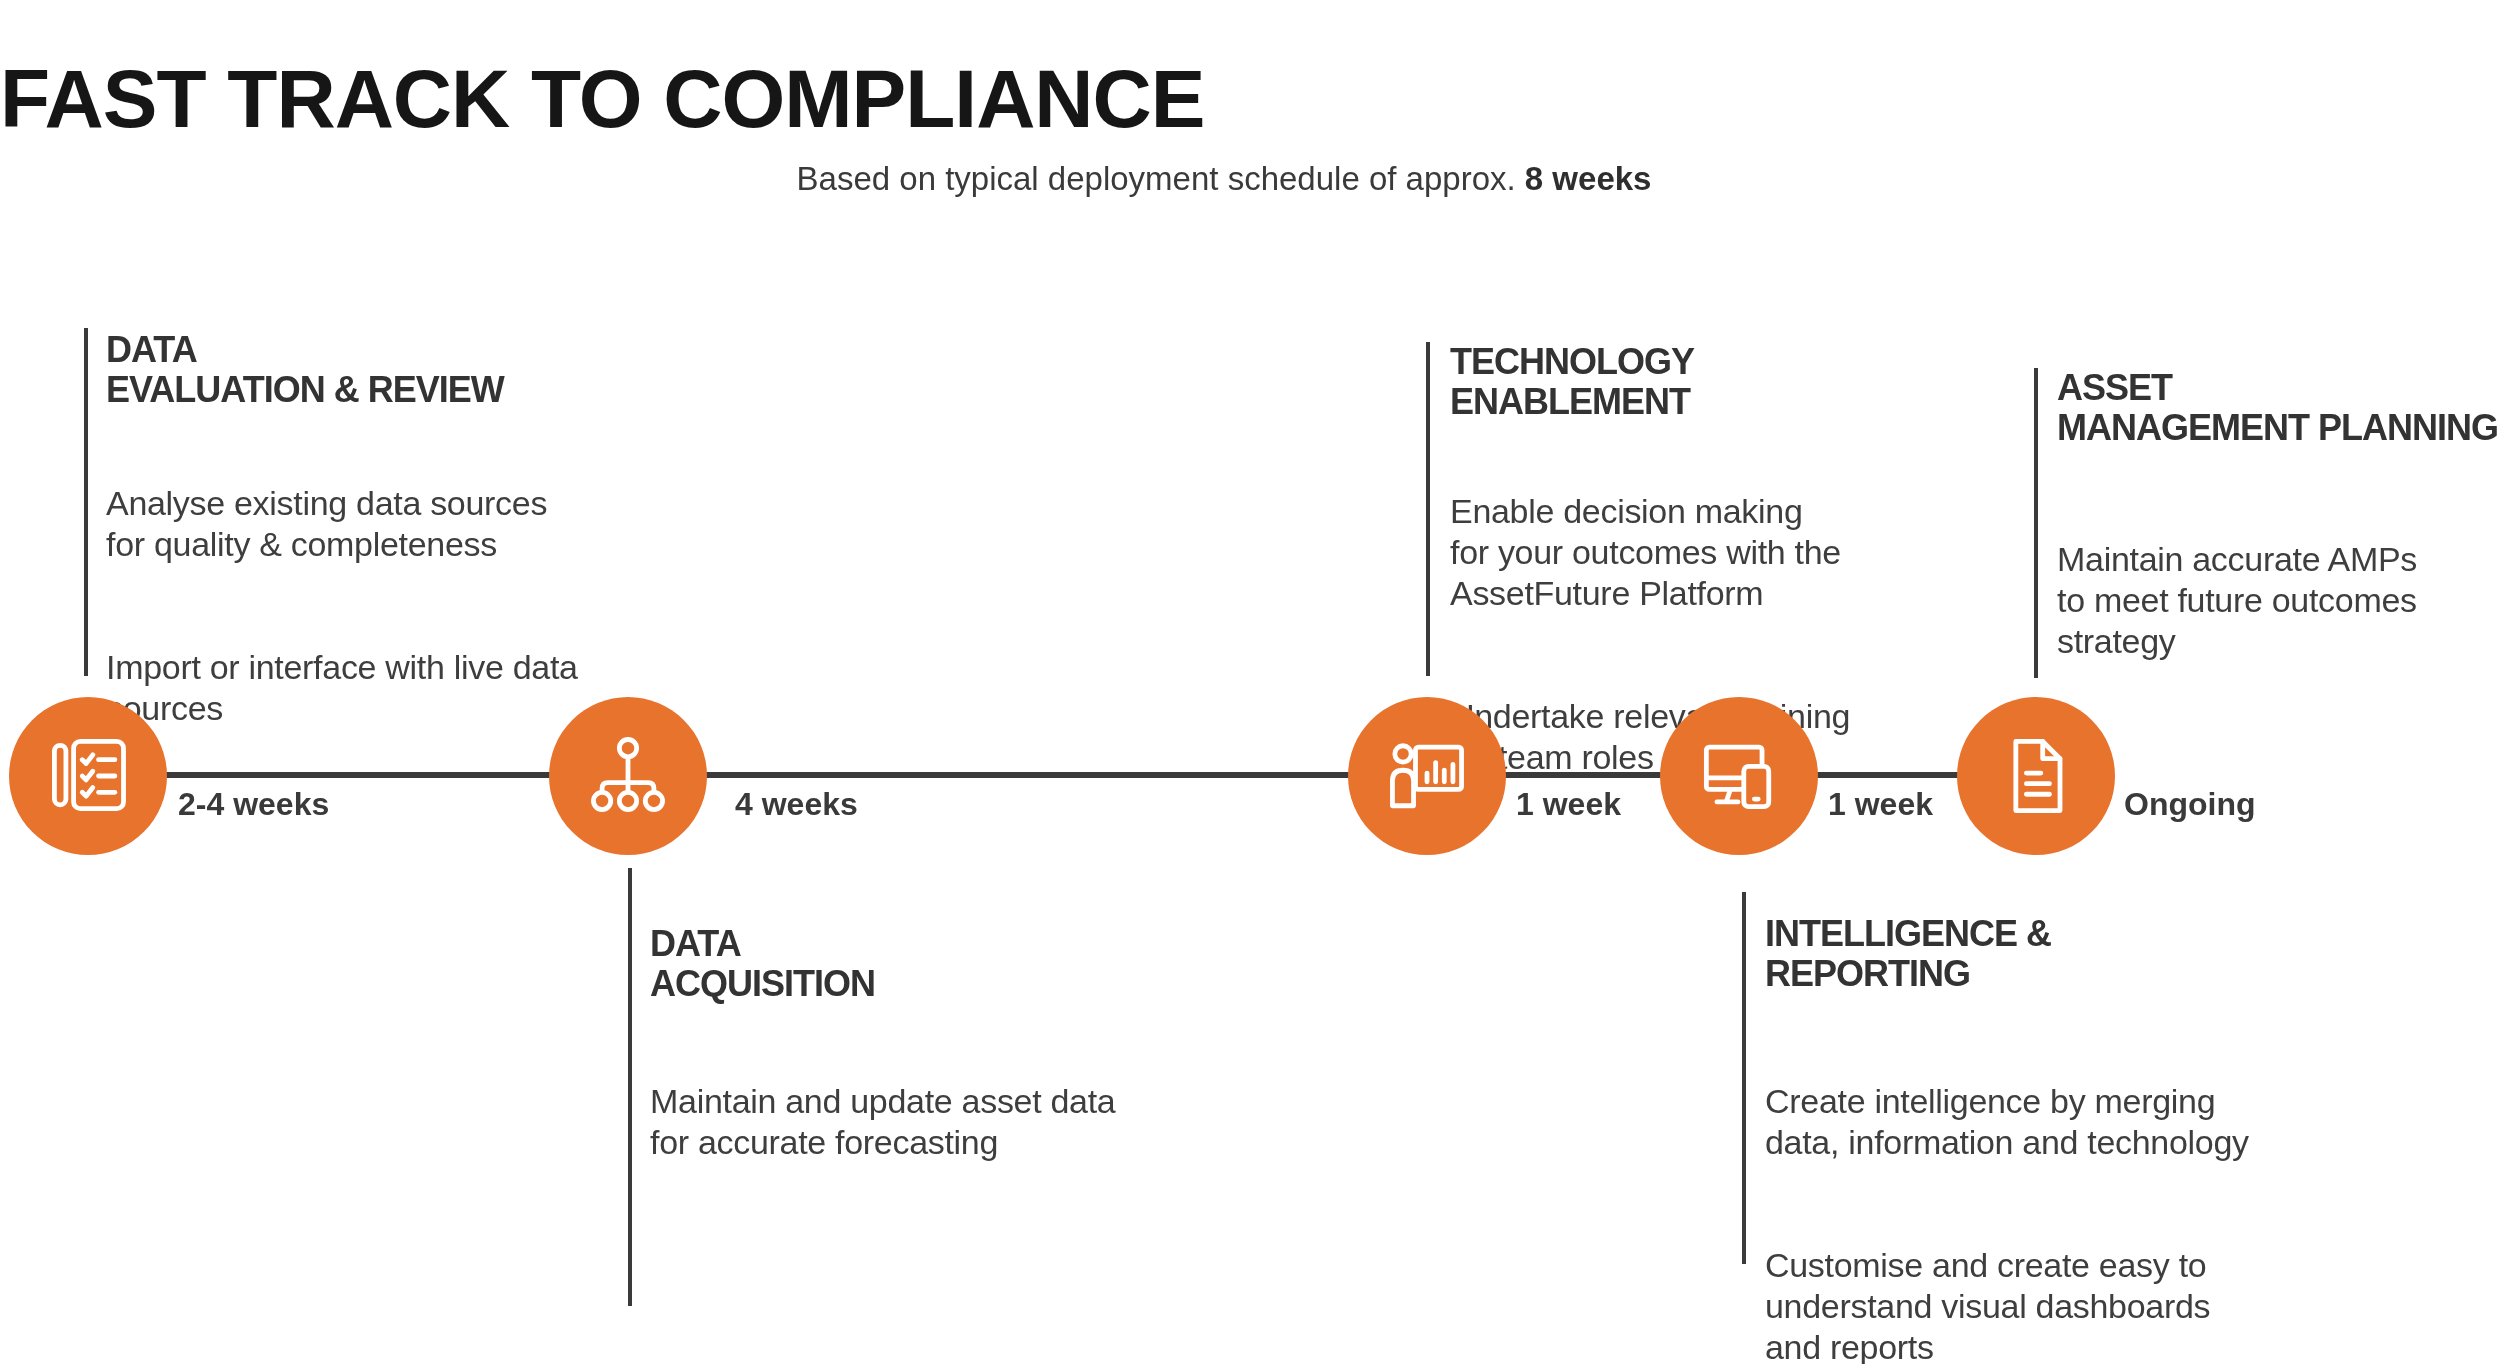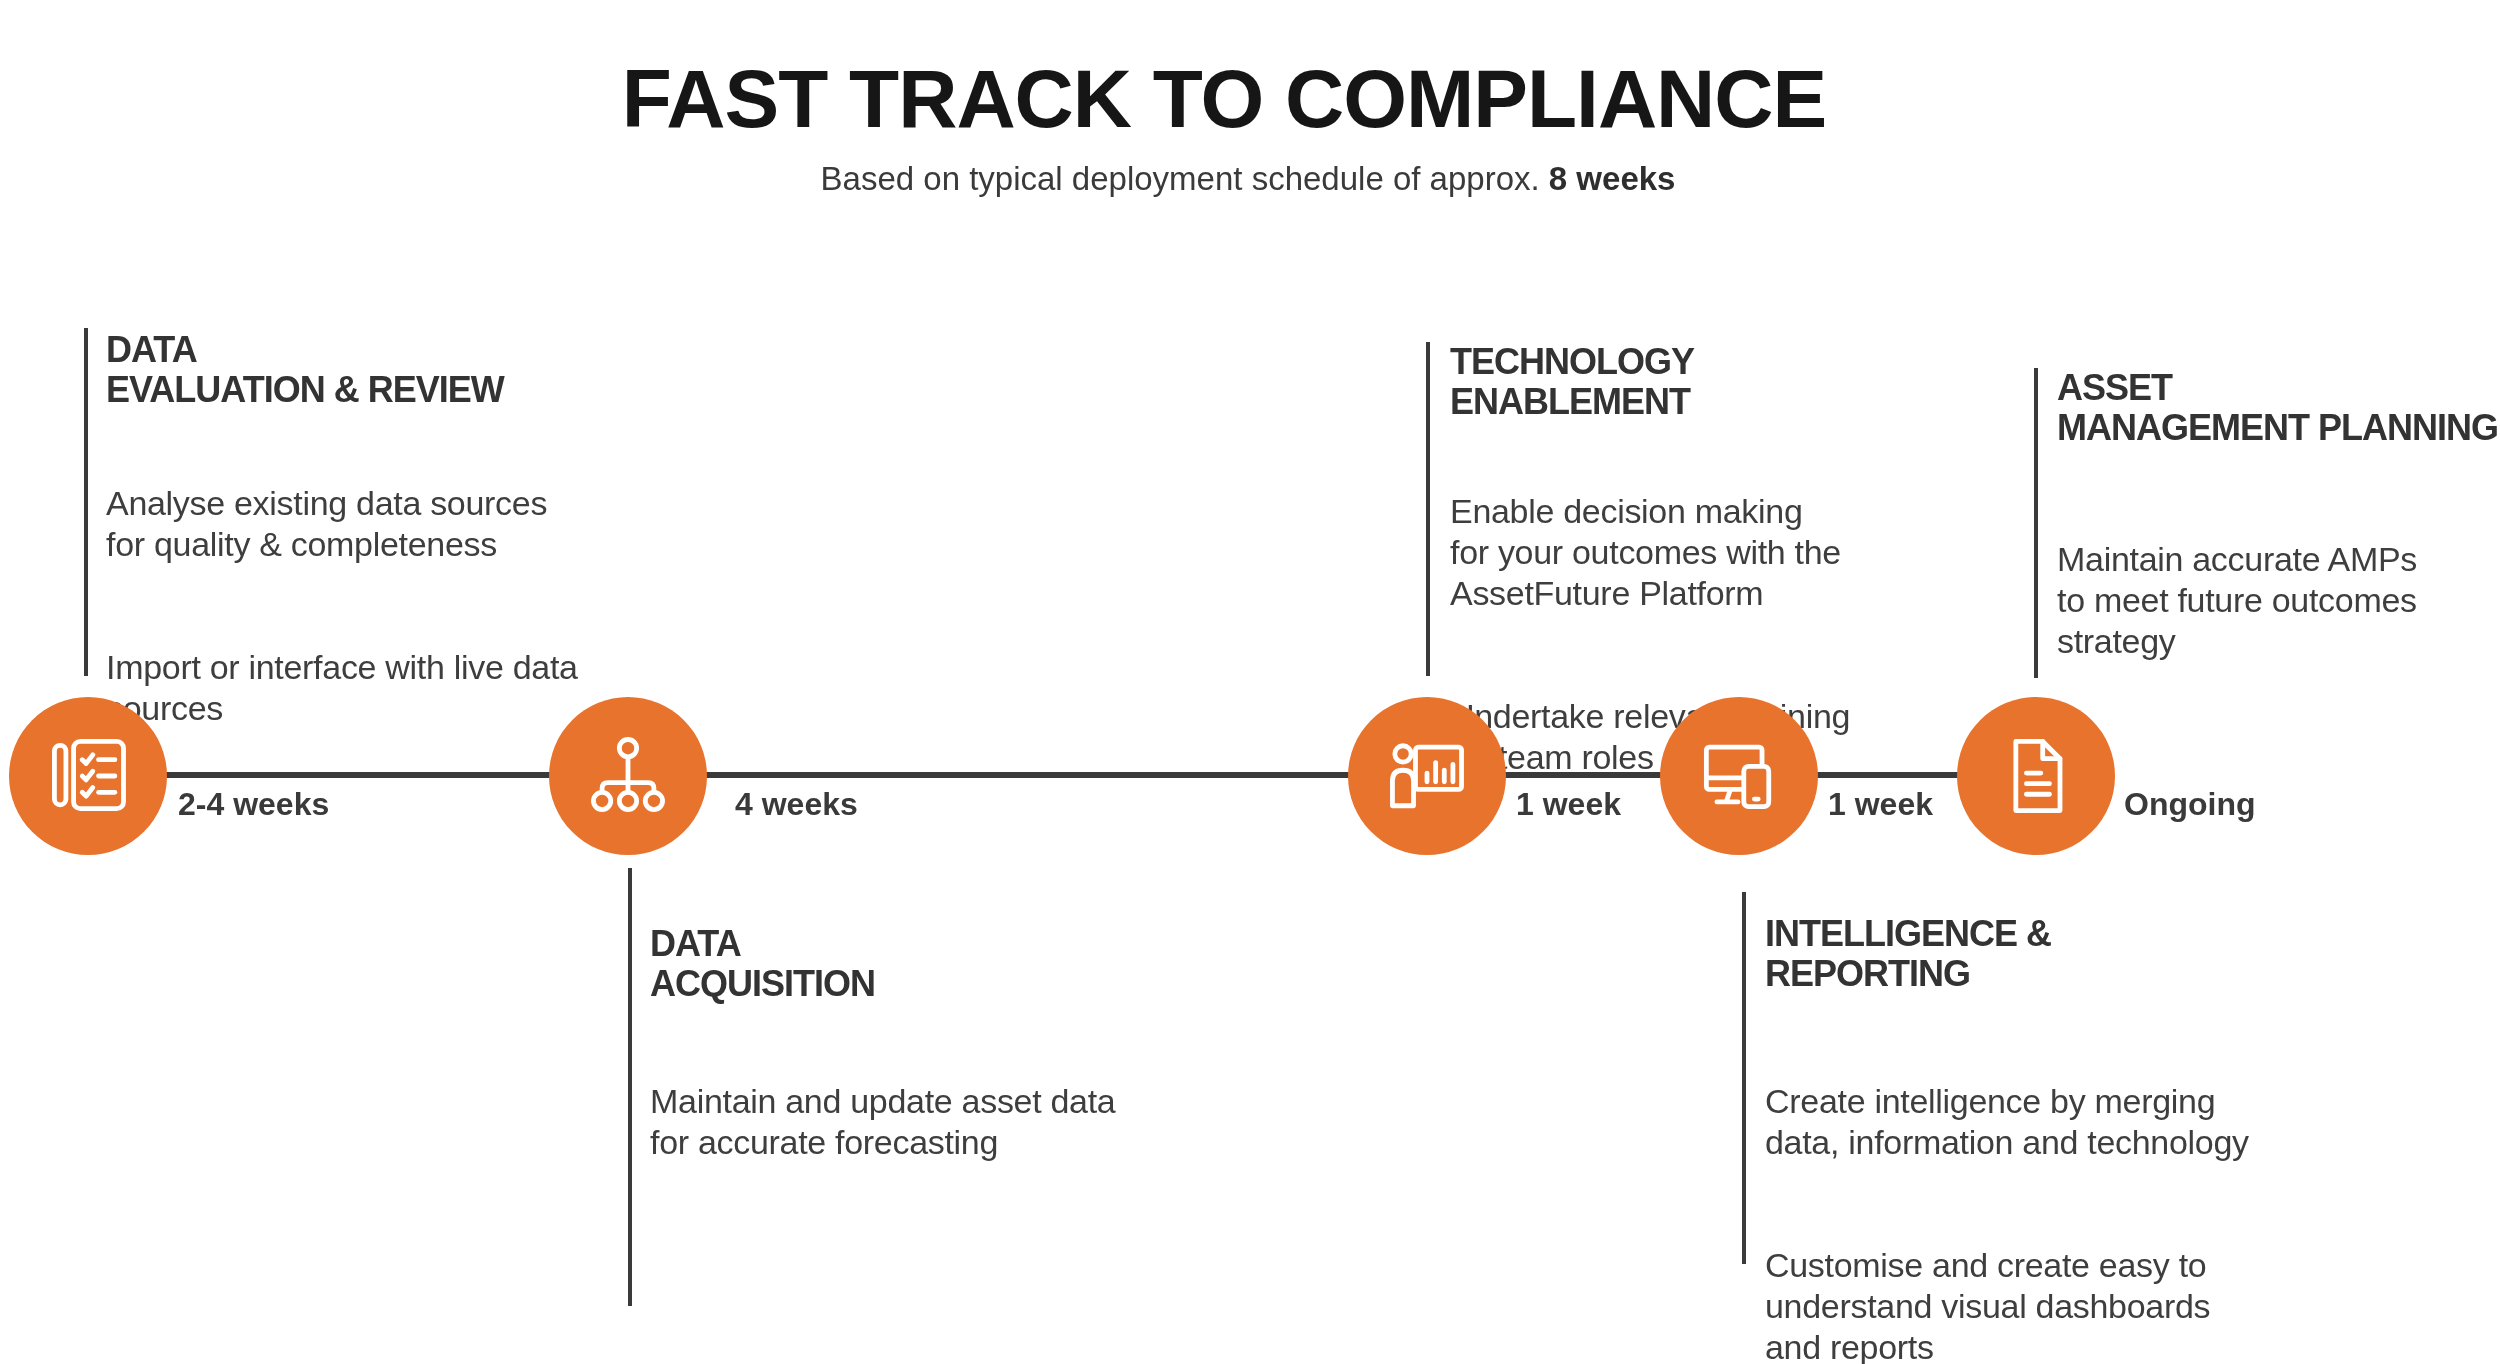--- a/index.html
+++ b/index.html
@@ -9,35 +9,34 @@
     height:1364px;
     background:#ffffff;
     overflow:hidden;
     font-family:"Liberation Sans", sans-serif;
     color:#3e3e3e;
   }
   .title{
     position:absolute;
     left:0; top:52px;
     width:2448px;
-    text-align:center;
+    text-align:left;
     font-size:82px;
     font-weight:bold;
     letter-spacing:-1px;
     color:#161616;
     margin:0;
   }
   .subtitle{
     position:absolute;
     left:0; top:160px;
     width:2448px;
     text-align:center;
     font-size:33px;
     color:#3a3a3a;
-    margin-left:24px;
   }
   .subtitle b{color:#2e2e2e;}
   .tl-line{
     position:absolute;
     left:88px; top:772px;
     width:1948px; height:6px;
     background:#3a3a3a;
   }
   .vline{
     position:absolute;

